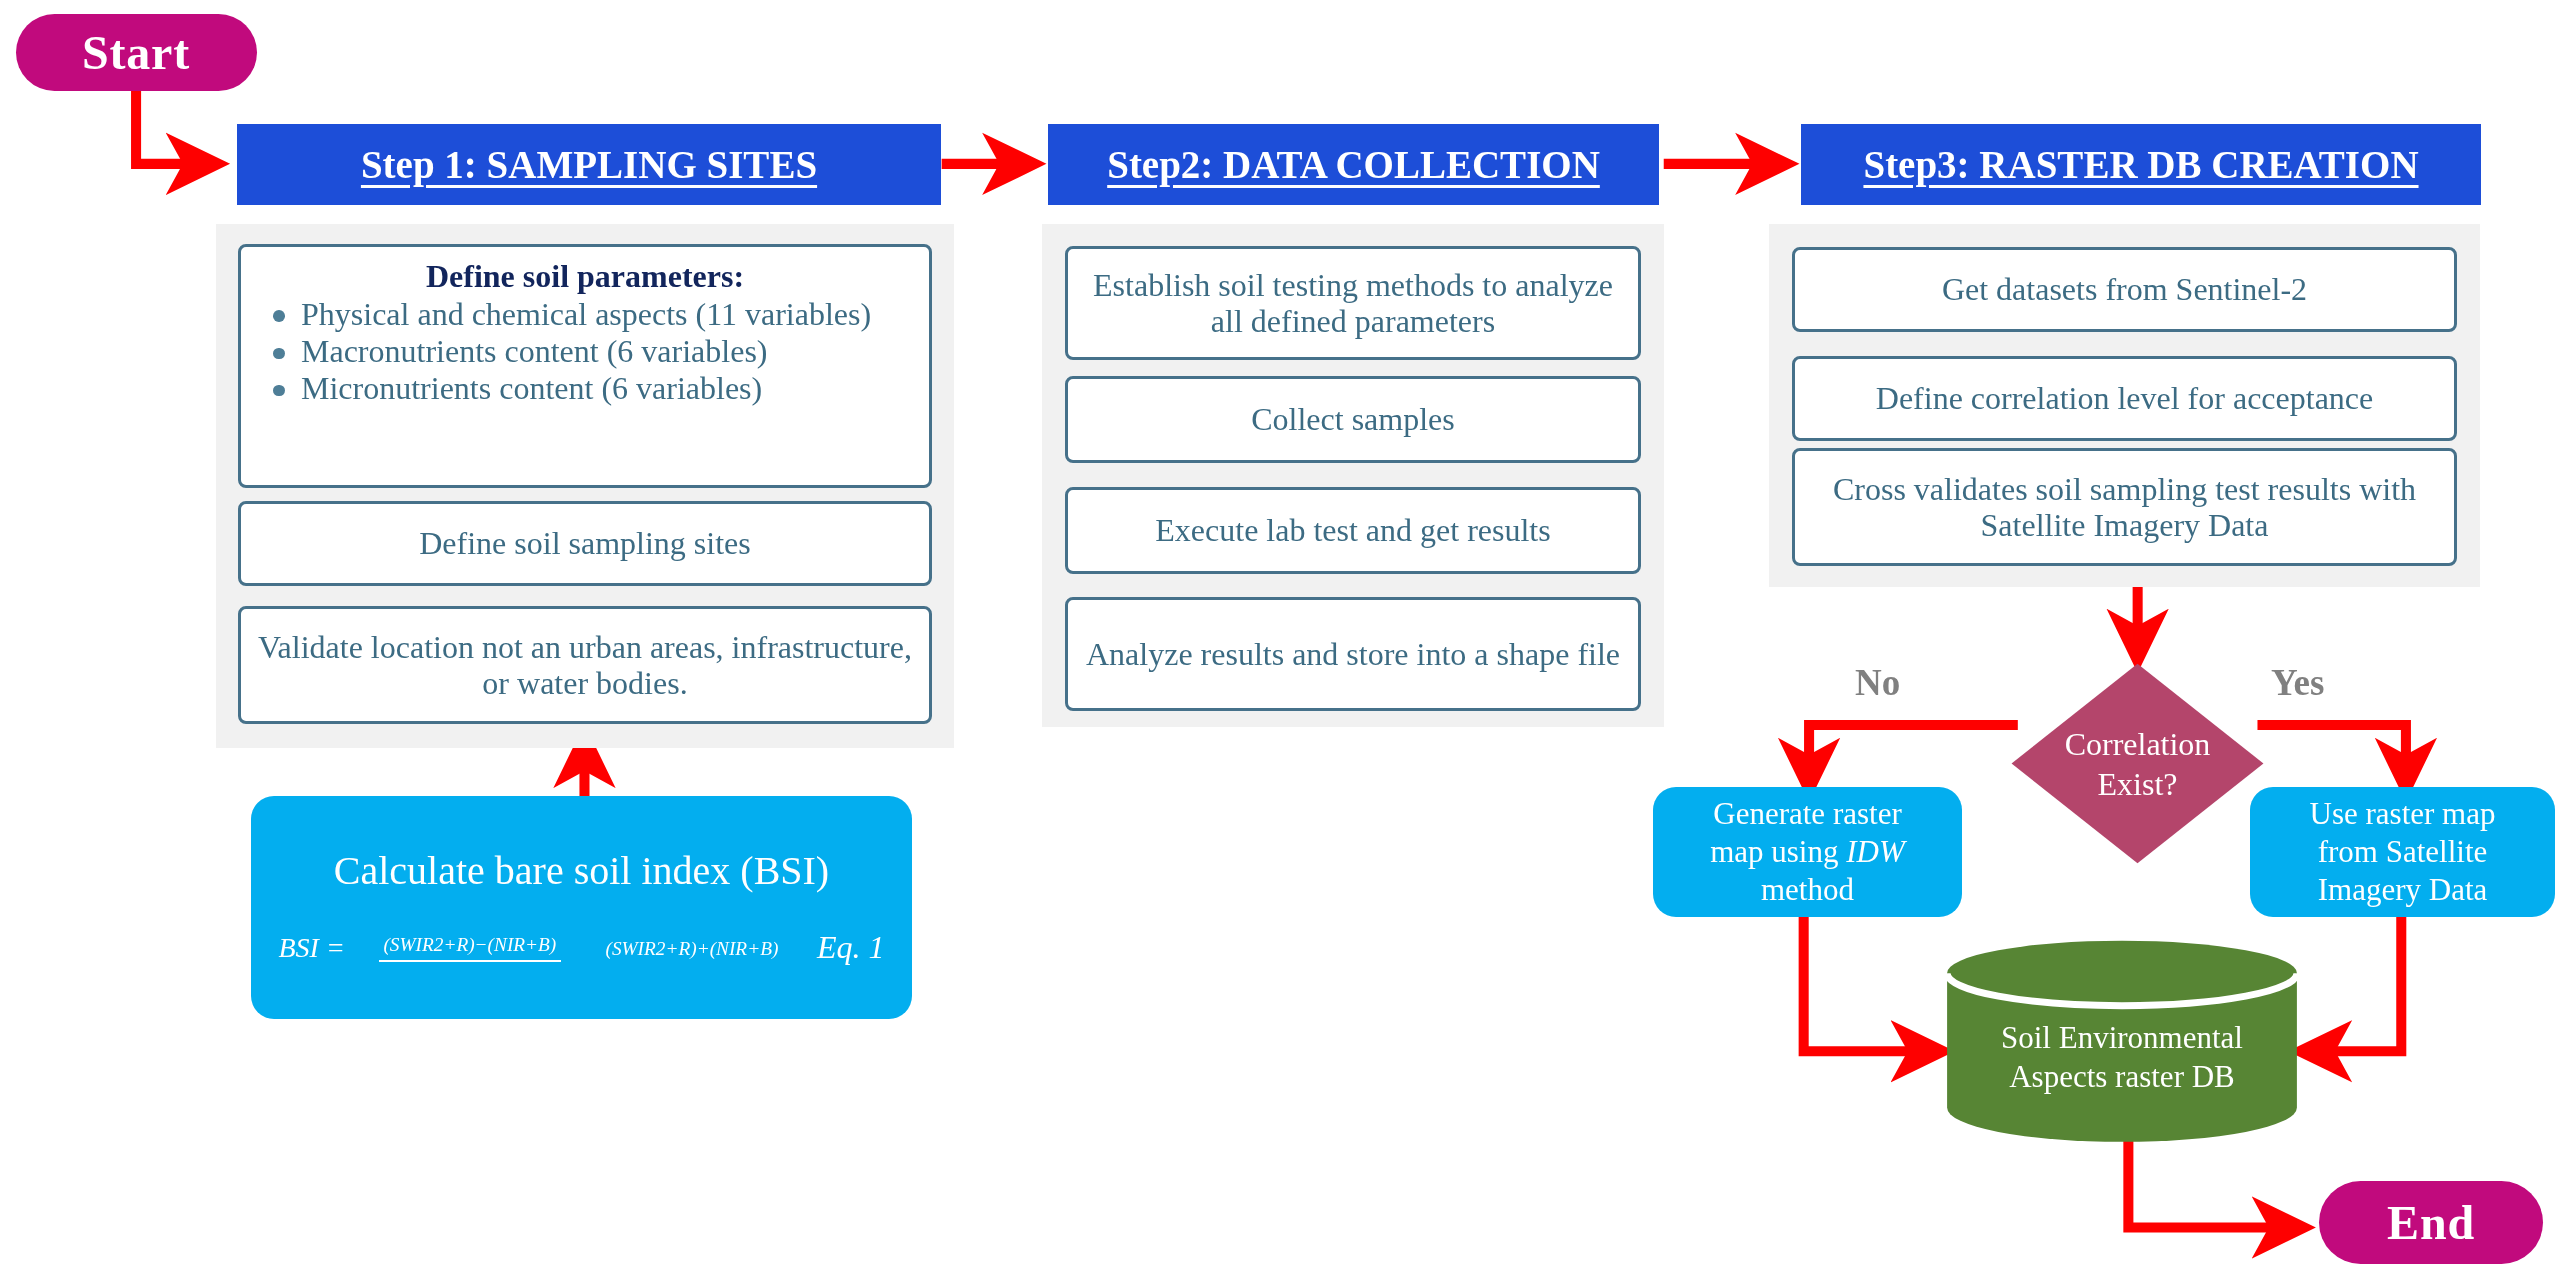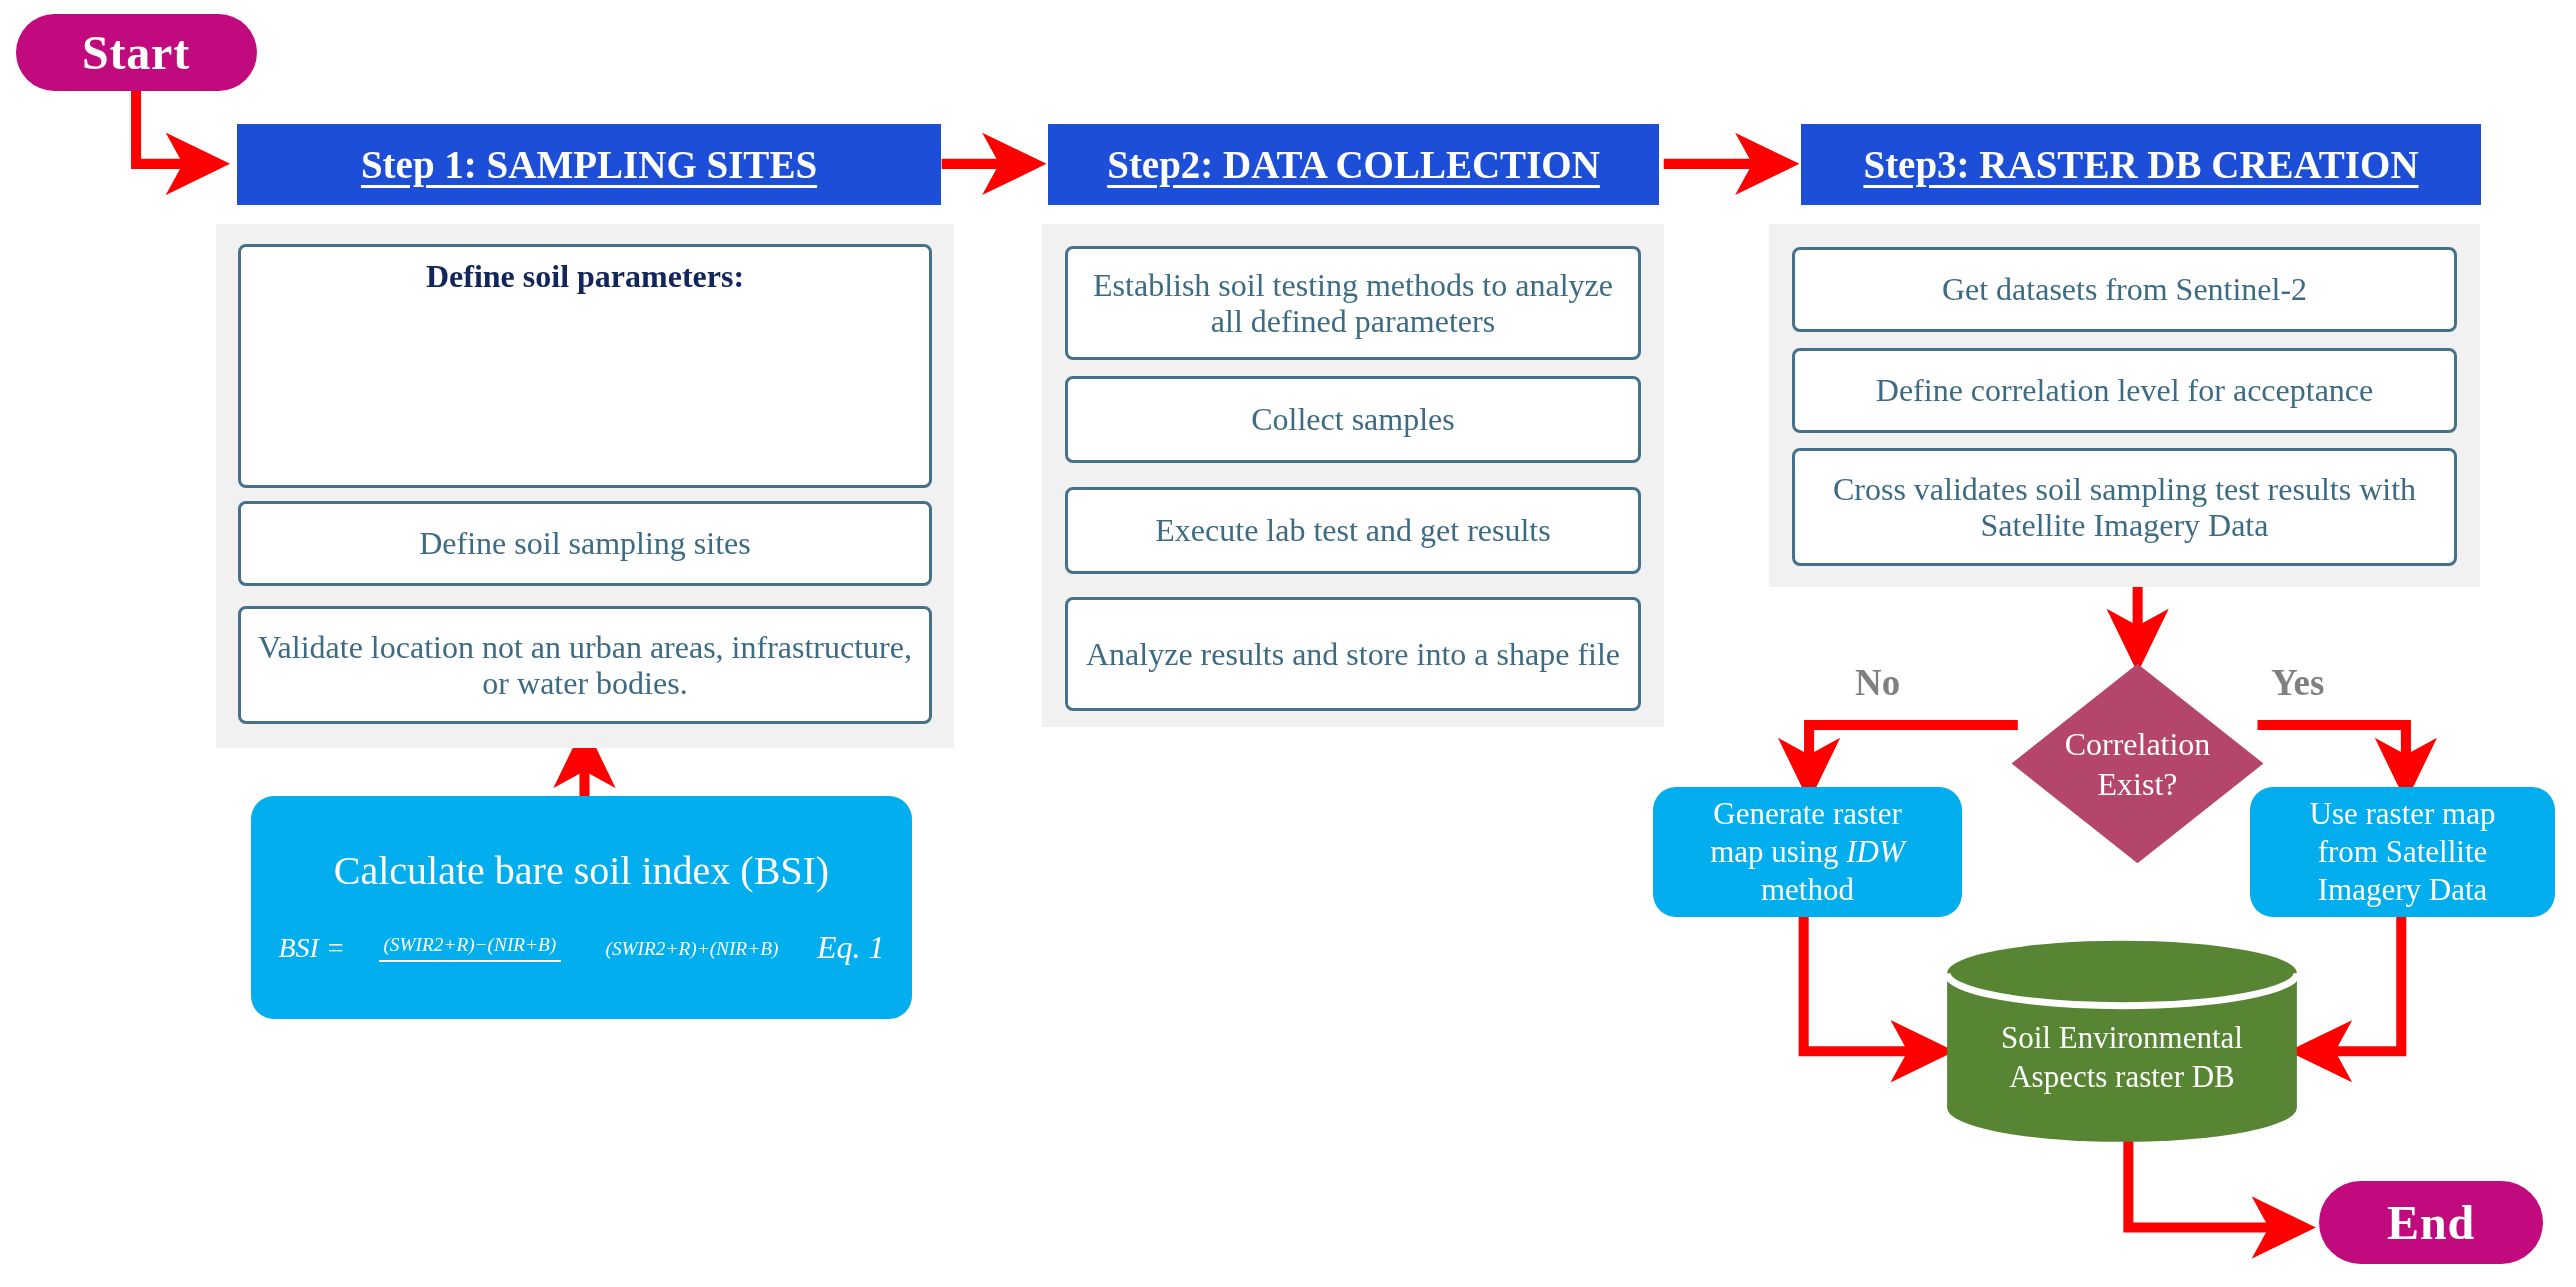--- a/index.html
+++ b/index.html
@@ -107,20 +107,25 @@
     <span>Start</span>
   </div>
 
   <div class="step-header" style="left:237px;top:124px;width:704px;height:81px;">
     <span>Step 1: SAMPLING SITES</span>
   </div>
   <div class="panel" style="left:216px;top:224px;width:738px;height:524px;"></div>
 
   <div class="wbox left-align" style="left:238px;top:244px;width:694px;height:244px;">
     <span class="title">Define soil parameters:</span>
+    <ul>
+      <li>Physical and chemical aspects (11 variables)</li>
+      <li>Macronutrients content (6 variables)</li>
+      <li>Micronutrients content (6 variables)</li>
+    </ul>
   </div>
 
   <div class="wbox" style="left:238px;top:501px;width:694px;height:85px;">
     <span>Define soil sampling sites</span>
   </div>
 
   <div class="wbox" style="left:238px;top:606px;width:694px;height:118px;">
     <span>Validate location not an urban areas, infrastructure, or water bodies.</span>
   </div>
 
@@ -155,21 +160,21 @@
   </div>
 
   <div class="step-header" style="left:1801px;top:124px;width:680px;height:81px;">
     <span>Step3: RASTER DB CREATION</span>
   </div>
   <div class="panel" style="left:1769px;top:224px;width:711px;height:363px;"></div>
 
   <div class="wbox" style="left:1792px;top:247px;width:665px;height:85px;">
     <span>Get datasets from Sentinel-2</span>
   </div>
-  <div class="wbox" style="left:1792px;top:348px;width:665px;height:85px;">
+  <div class="wbox" style="left:1792px;top:356px;width:665px;height:85px;">
     <span>Define correlation level for acceptance</span>
   </div>
   <div class="wbox" style="left:1792px;top:448px;width:665px;height:118px;">
     <span>Cross validates soil sampling test results with Satellite Imagery Data</span>
   </div>
 
   <div class="diamond-wrap" style="left:2010px;top:662px;width:255px;height:203px;">
     <svg width="255" height="203" viewBox="0 0 330 262">
       <polygon points="165,2 328,131 165,260 2,131" fill="#B4456B"></polygon>
     </svg>

